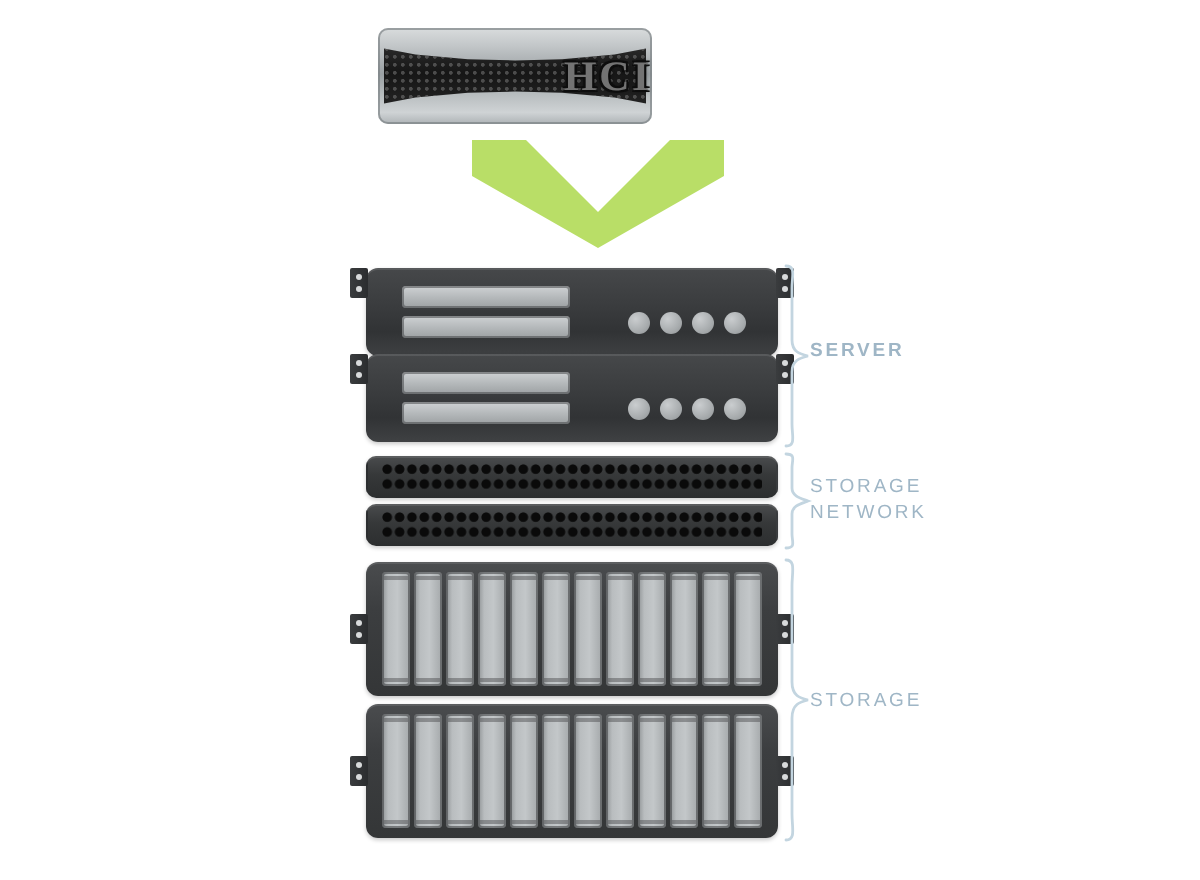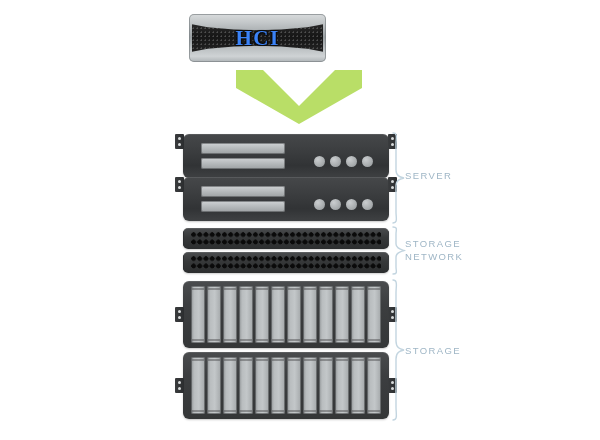--- a/index.html
+++ b/index.html
@@ -53,22 +53,22 @@
       radial-gradient(circle at 1.4px 1.4px, rgba(120,120,120,0.55) 0.8px, rgba(0,0,0,0) 1.1px) 0 0 / 4px 4px,
       linear-gradient(180deg, #2a2a2a 0%, #161616 45%, #232323 100%);
     clip-path: polygon(0% 4%, 12% 14%, 32% 22%, 50% 24%, 68% 22%, 88% 14%, 100% 4%,
                        100% 96%, 88% 86%, 68% 78%, 50% 76%, 32% 78%, 12% 86%, 0% 96%);
   }
   .hci-text {
     position: absolute;
     left: 0;
     right: 0;
     top: 13px;
-    text-align: center;
-    color: #3b82f6;
+    text-align: right;
+    color: #737373;
     font-family: "Liberation Serif", serif;
     font-weight: bold;
     font-size: 21px;
     letter-spacing: 1.5px;
     line-height: 22px;
     text-shadow:
       -1px -1px 0 #0d0d0d, 1px -1px 0 #0d0d0d,
       -1px  1px 0 #0d0d0d, 1px  1px 0 #0d0d0d,
        0 0 2px #000;
     user-select: none;
@@ -262,21 +262,21 @@
       <div class="led"></div>
       <div class="led"></div>
     </div>
   </div>
 
   <div class="brace" style="left:389px; top:132px;">
     <svg width="20" height="92" viewBox="0 0 20 92" aria-hidden="true">
       <path d="M4,1 C9,1 7,6 7,12 L7,38 C7,44 11,45 15,46 C11,47 7,48 7,54 L7,80 C7,86 9,91 4,91" fill="none" stroke="#c3d5e0" stroke-width="1.4" stroke-linecap="round"></path>
     </svg>
   </div>
-  <div class="group-label" style="left:405px; top:169px;">SERVER</div>
+  <div class="group-label" style="left:405px; top:169px;font-weight:bold;">SERVER</div>
 
   <div class="switch" style="top:228px;">
     <div class="ear left" style="top:3px;"></div>
     <div class="ear right" style="top:3px;"></div>
     <div class="ports"></div>
   </div>
 
   <div class="switch" style="top:252px;">
     <div class="ear left" style="top:3px;"></div>
     <div class="ear right" style="top:3px;"></div>

